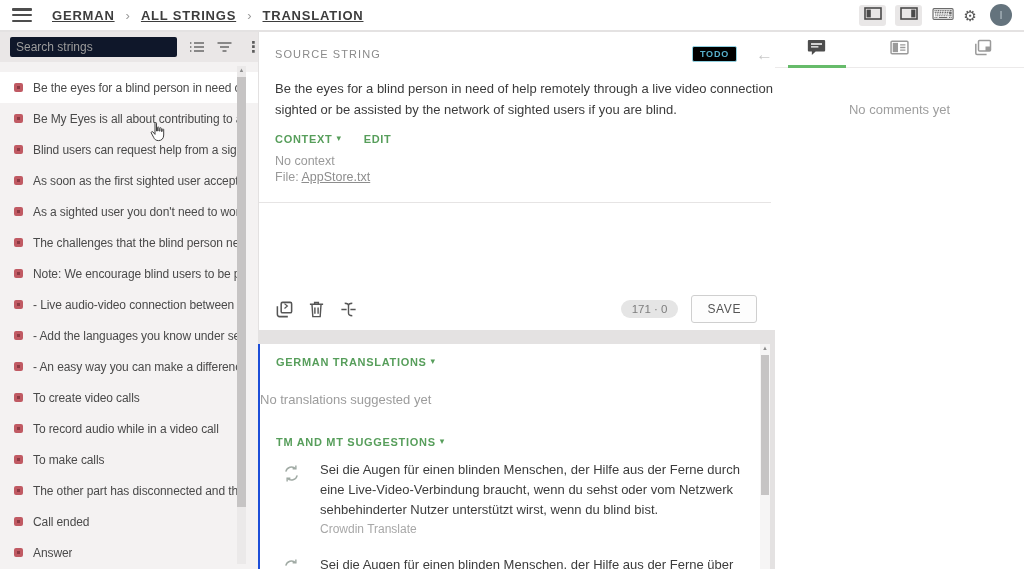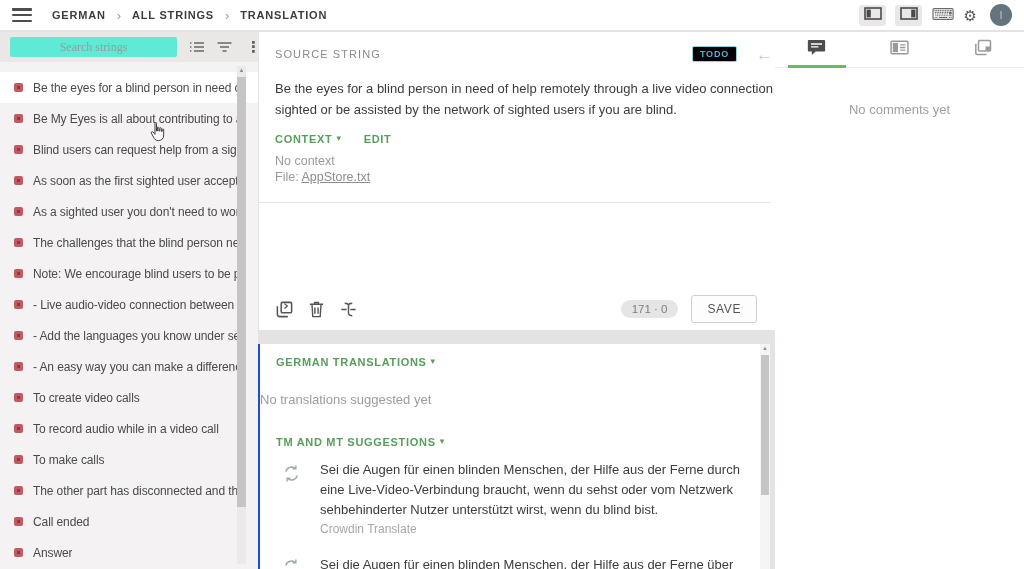--- a/index.html
+++ b/index.html
@@ -5,35 +5,35 @@
   * { margin:0; padding:0; box-sizing:border-box; }
   html,body { width:1024px; height:569px; font-family:"Liberation Sans","DejaVu Sans",sans-serif; }
   #app { position:relative; width:1024px; height:569px; background:#e4e2e2; overflow:hidden; }
 
   
   .topbar { position:absolute; left:0; top:0; width:1024px; height:30px; background:#fff;
             display:flex; align-items:center; padding:0 12px; }
   .hamburger { width:20px; height:14px; display:flex; flex-direction:column; justify-content:space-between; cursor:pointer; margin-right:20px; }
   .hamburger span { display:block; height:2.5px; background:#4d4d4d; border-radius:1px; }
   .crumbs { display:flex; align-items:center; gap:11px; }
-  .crumb { font-size:11px; font-weight:bold; letter-spacing:.8px; color:#3d3d3d; cursor:pointer; }
+  .crumb { font-size:13px; font-weight:bold; letter-spacing:.8px; color:#3d3d3d; cursor:pointer;text-decoration:underline; }
   .crumb-sep { font-size:13px; color:#9a9a9a; line-height:1; }
   .topbar-right { margin-left:auto; display:flex; align-items:center; gap:9px; }
   .toggle-btn { width:27px; height:21px; background:#e9e7e7; border-radius:3px; display:flex; align-items:center; justify-content:center; cursor:pointer; }
   .glyph-btn { font-size:16px; color:#6b6b6b; cursor:pointer; line-height:1; }
   .gear { font-size:15px; color:#565656; }
   .avatar { width:22px; height:22px; border-radius:50%; background:#64737d; color:#b7c2c9;
             font-size:11px; display:flex; align-items:center; justify-content:center; cursor:pointer; margin-left:4px; }
 
   
   .sidebar { position:absolute; left:0; top:32px; width:258px; height:537px; background:#f4f2f2; }
   .sidebar-header { position:absolute; left:0; top:0; width:258px; height:30px; background:#eae7e7;
                     display:flex; align-items:center; padding:0 10px; gap:12px; }
-  .search-input { flex:1; height:20px; border:none; outline:none; background:#5eead4; border-radius:2px;
-                  font-size:12px; color:#777; padding:0 6px; font-family:Liberation Serif, serif;text-align:center; }
+  .search-input { flex:1; height:20px; border:none; outline:none; background:#0f172a; border-radius:2px;
+                  font-size:12px; color:#777; padding:0 6px; font-family:Liberation Sans, sans-serif; }
   .search-input::placeholder { color:#9b9b9b; }
   .hdr-icon { display:flex; align-items:center; cursor:pointer; }
   .kebab { font-size:15px; color:#5c5c5c; font-weight:bold; cursor:pointer; padding:0 2px; }
   .string-list { position:absolute; left:0; top:30px; width:258px; height:507px; overflow:hidden; padding-top:10px; }
   .srow { height:31px; display:flex; align-items:center; padding:0 10px 0 14px; gap:10px; cursor:pointer; }
   .srow.selected { background:#fff; }
   .marker { flex:0 0 9px; width:9px; height:9px; border-radius:2px;
             background:radial-gradient(circle at 50% 50%, #8c3a43 0 1.6px, #c05a63 1.7px); }
   .srow-text { font-size:12px; color:#4a4a4a; white-space:nowrap; overflow:hidden; text-overflow:ellipsis; max-width:212px; letter-spacing:-0.1px; }
   .side-scroll { position:absolute; right:12px; top:34px; width:9px; height:498px; background:#ebe9e9; }

